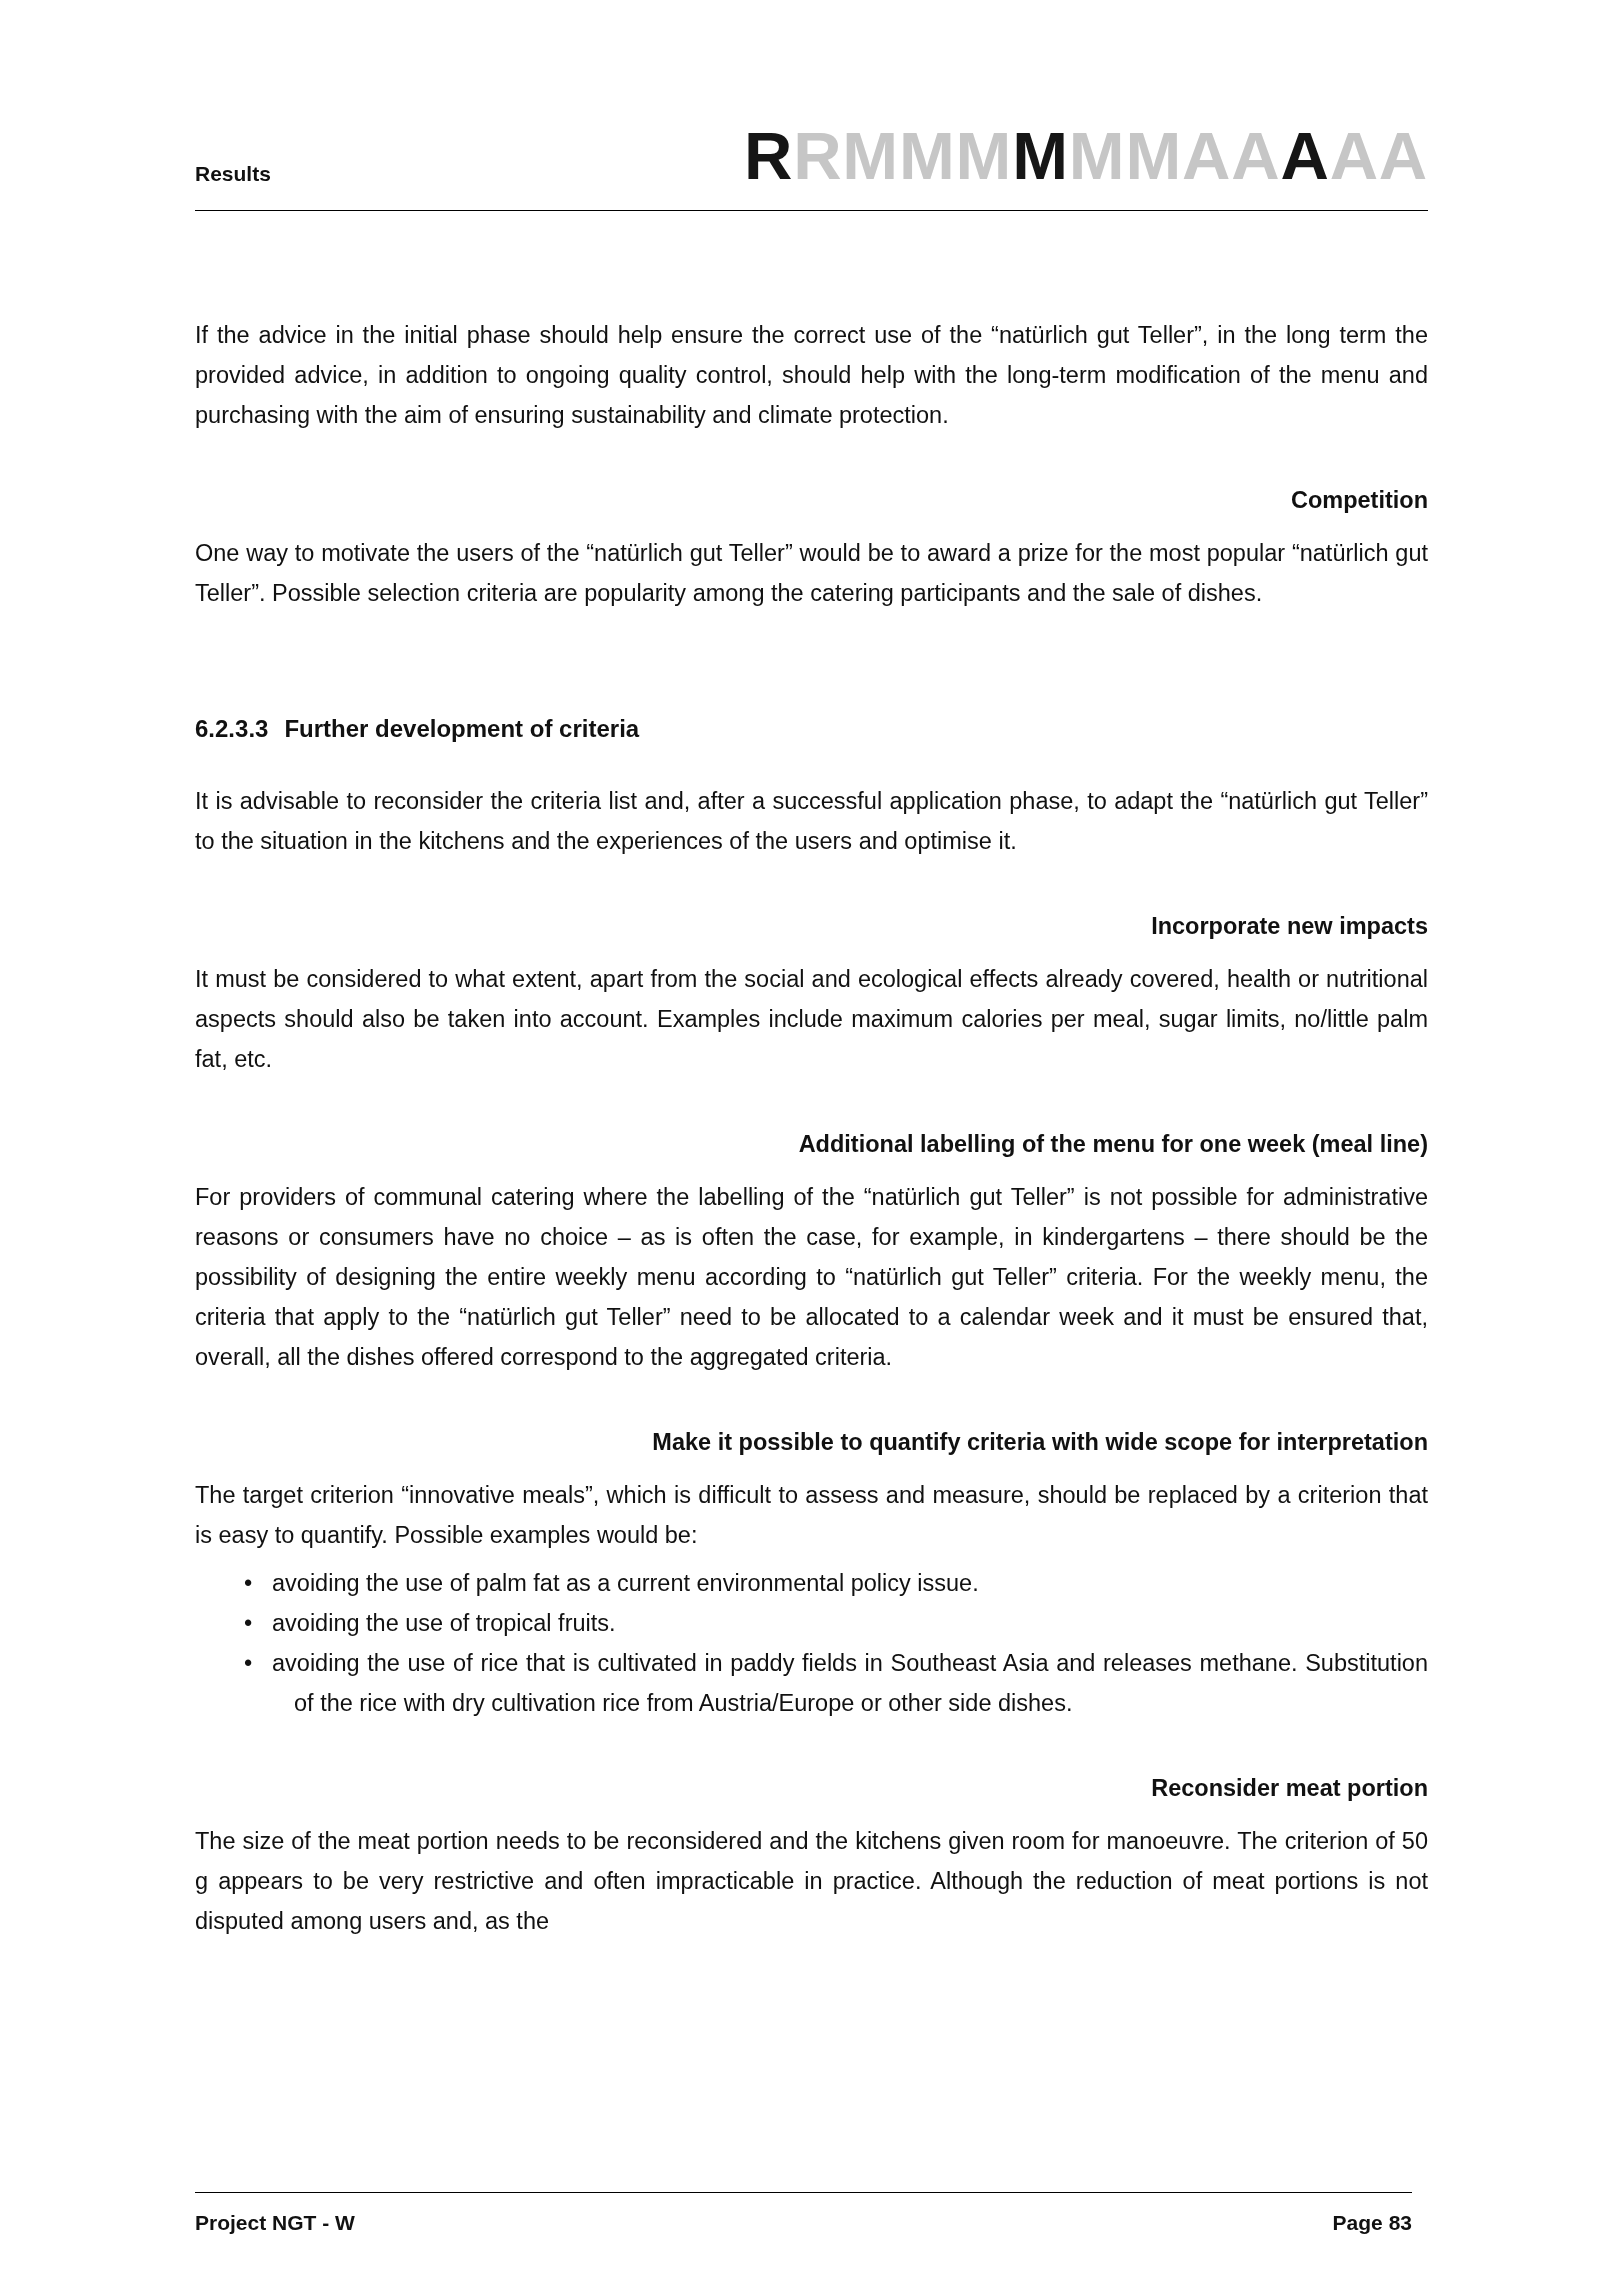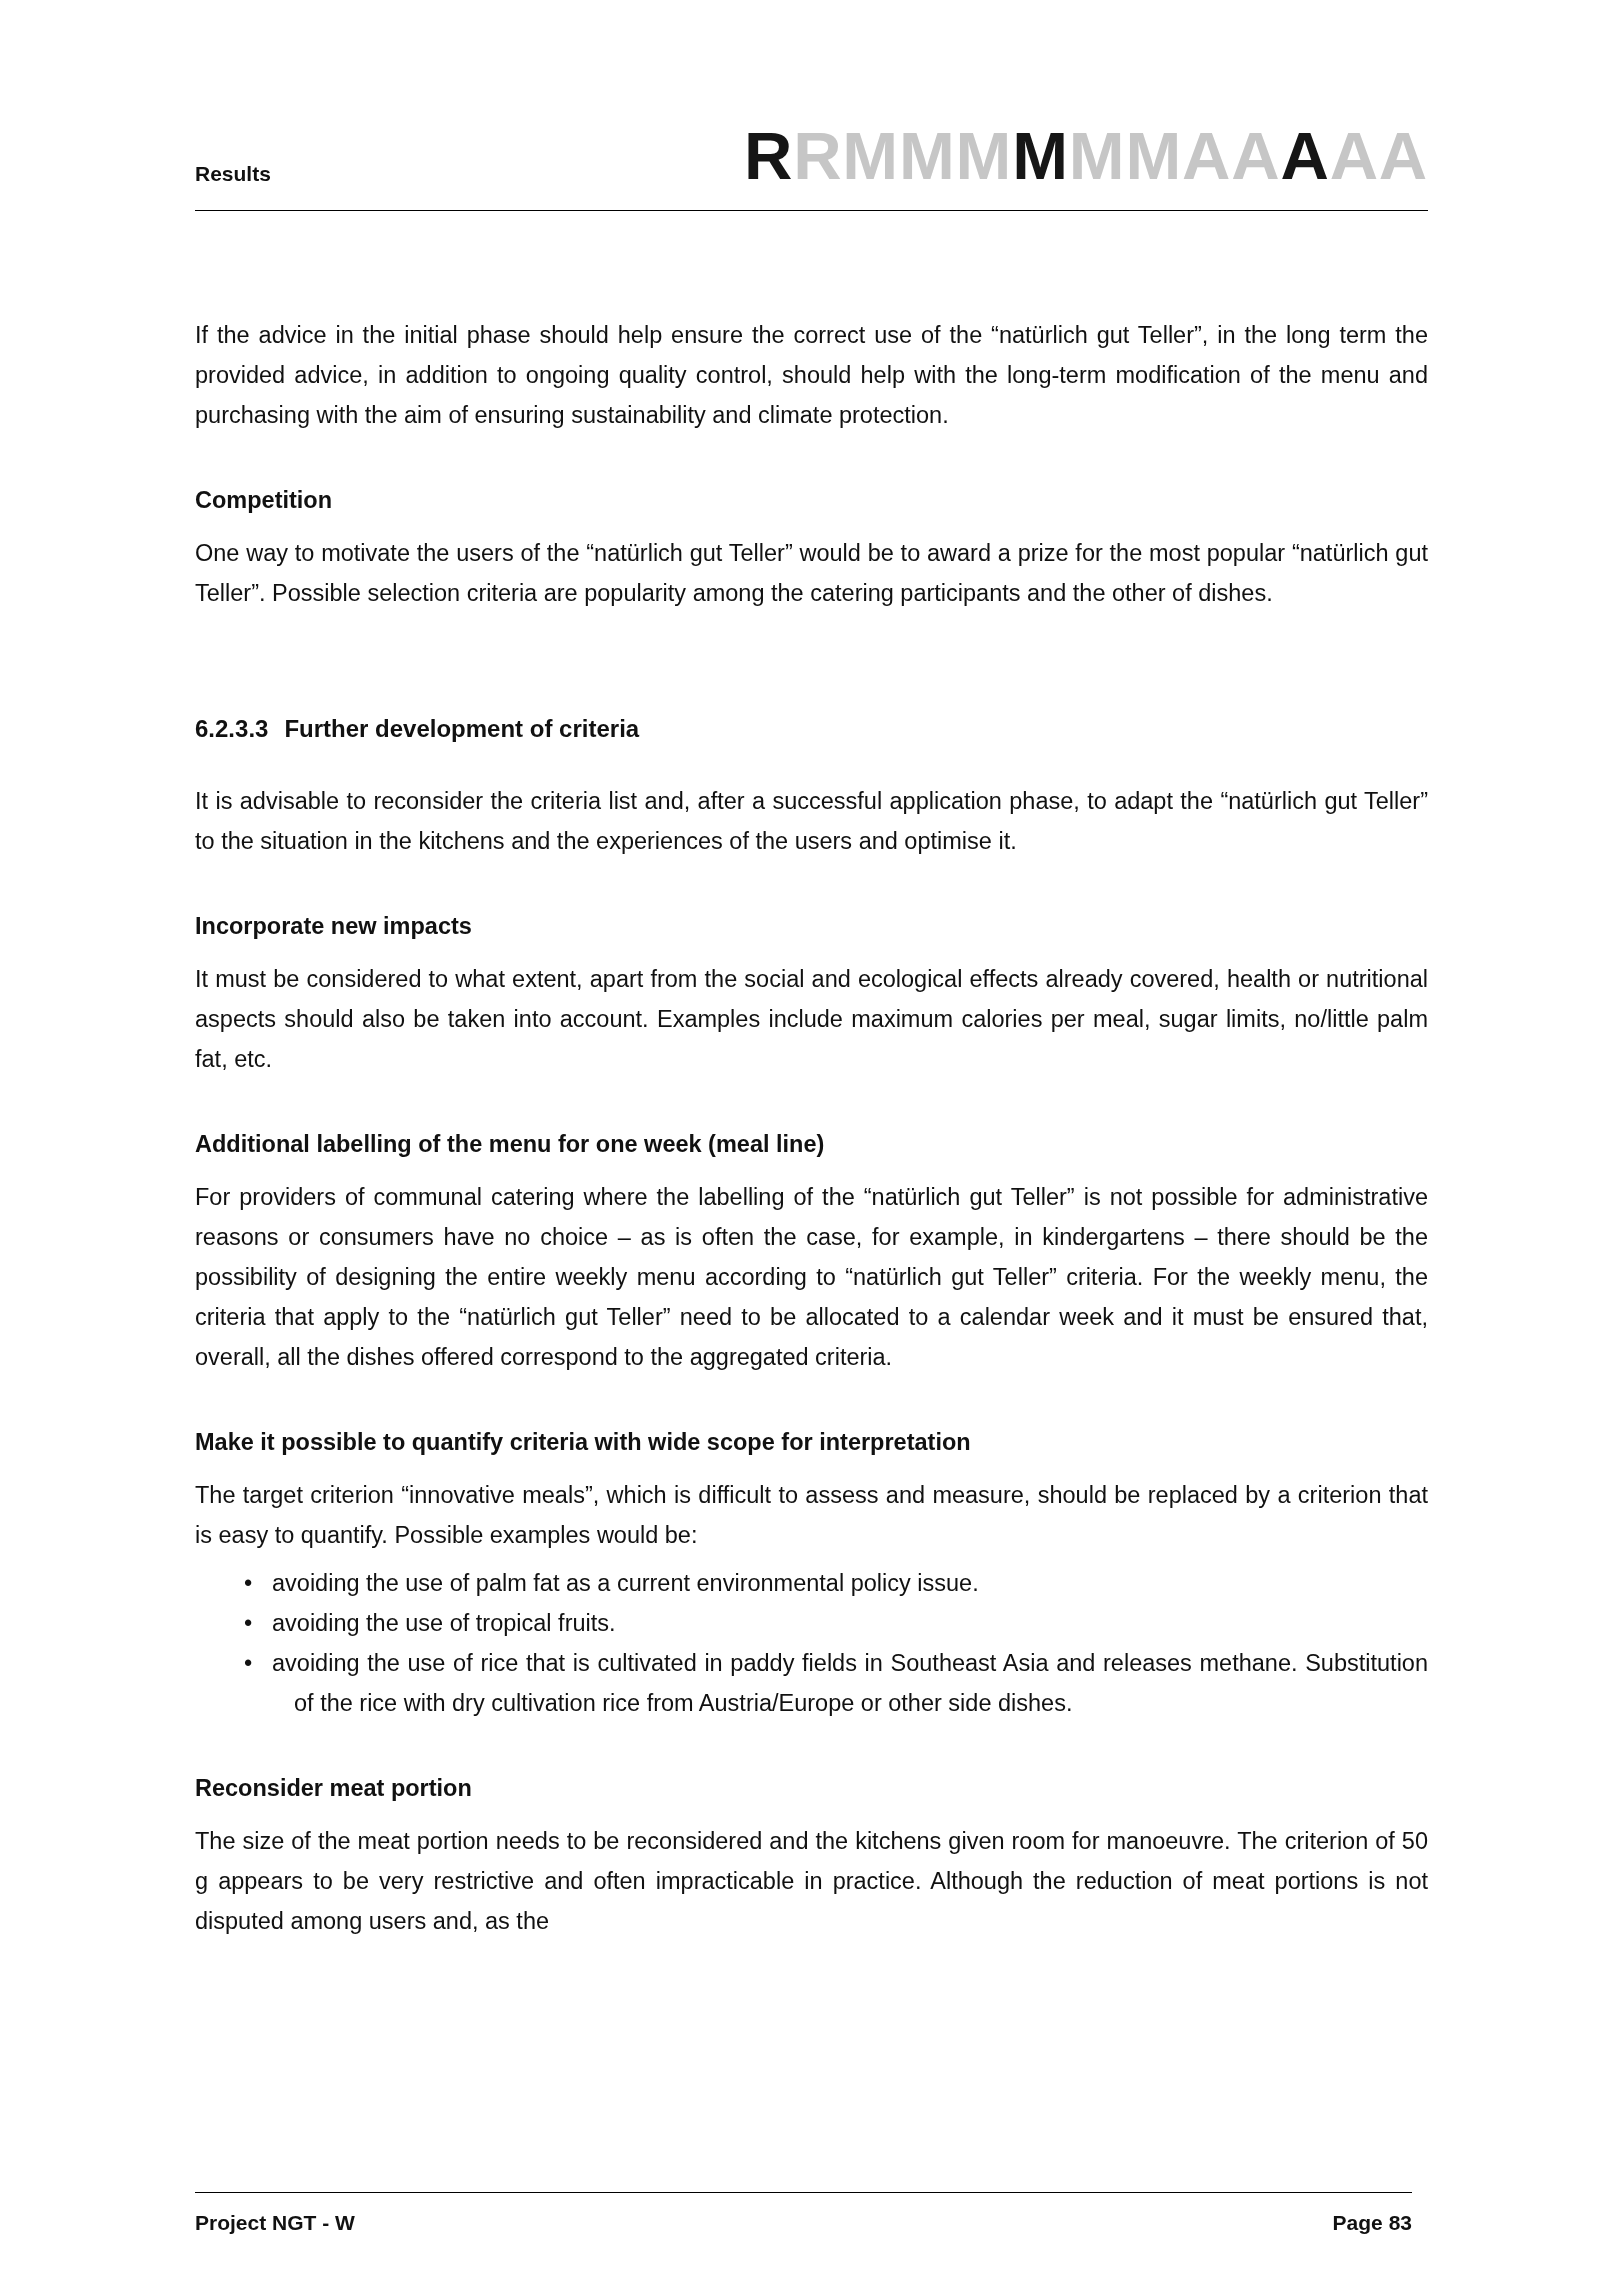--- a/index.html
+++ b/index.html
@@ -47,20 +47,21 @@
   .para {
     text-align: justify;
     margin-bottom: 8px;
   }
 
   h3.run-head {
     font-size: 23.5px;
     font-weight: bold;
     margin-top: 45px;
     margin-bottom: 13px;
+    text-align: right;
   }
 
   h2.section-head {
     font-size: 24px;
     font-weight: bold;
     margin-top: 96px;
     margin-bottom: 32px;
   }
   h2.section-head .sec-title { margin-left: 16px; }
 
@@ -113,21 +114,21 @@
       <span class="lt-light">A</span>
       <span class="lt-light">A</span>
     </div>
   </div>
 
   <div class="main">
 
     <p class="para">If the advice in the initial phase should help ensure the correct use of the “natürlich gut Teller”, in the long term the provided advice, in addition to ongoing quality control, should help with the long-term modification of the menu and purchasing with the aim of ensuring sustainability and climate protection.</p>
 
     <h3 class="run-head">Competition</h3>
-    <p class="para">One way to motivate the users of the “natürlich gut Teller” would be to award a prize for the most popular “natürlich gut Teller”. Possible selection criteria are popularity among the catering participants and the other of dishes.</p>
+    <p class="para">One way to motivate the users of the “natürlich gut Teller” would be to award a prize for the most popular “natürlich gut Teller”. Possible selection criteria are popularity among the catering participants and the sale of dishes.</p>
 
     <h2 class="section-head">
       <span class="sec-number">6.2.3.3</span><span class="sec-title">Further development of criteria</span>
     </h2>
 
     <p class="para">It is advisable to reconsider the criteria list and, after a successful application phase, to adapt the “natürlich gut Teller” to the situation in the kitchens and the experiences of the users and optimise it.</p>
 
     <h3 class="run-head">Incorporate new impacts</h3>
     <p class="para">It must be considered to what extent, apart from the social and ecological effects already covered, health or nutritional aspects should also be taken into account. Examples include maximum calories per meal, sugar limits, no/little palm fat, etc.</p>
 

